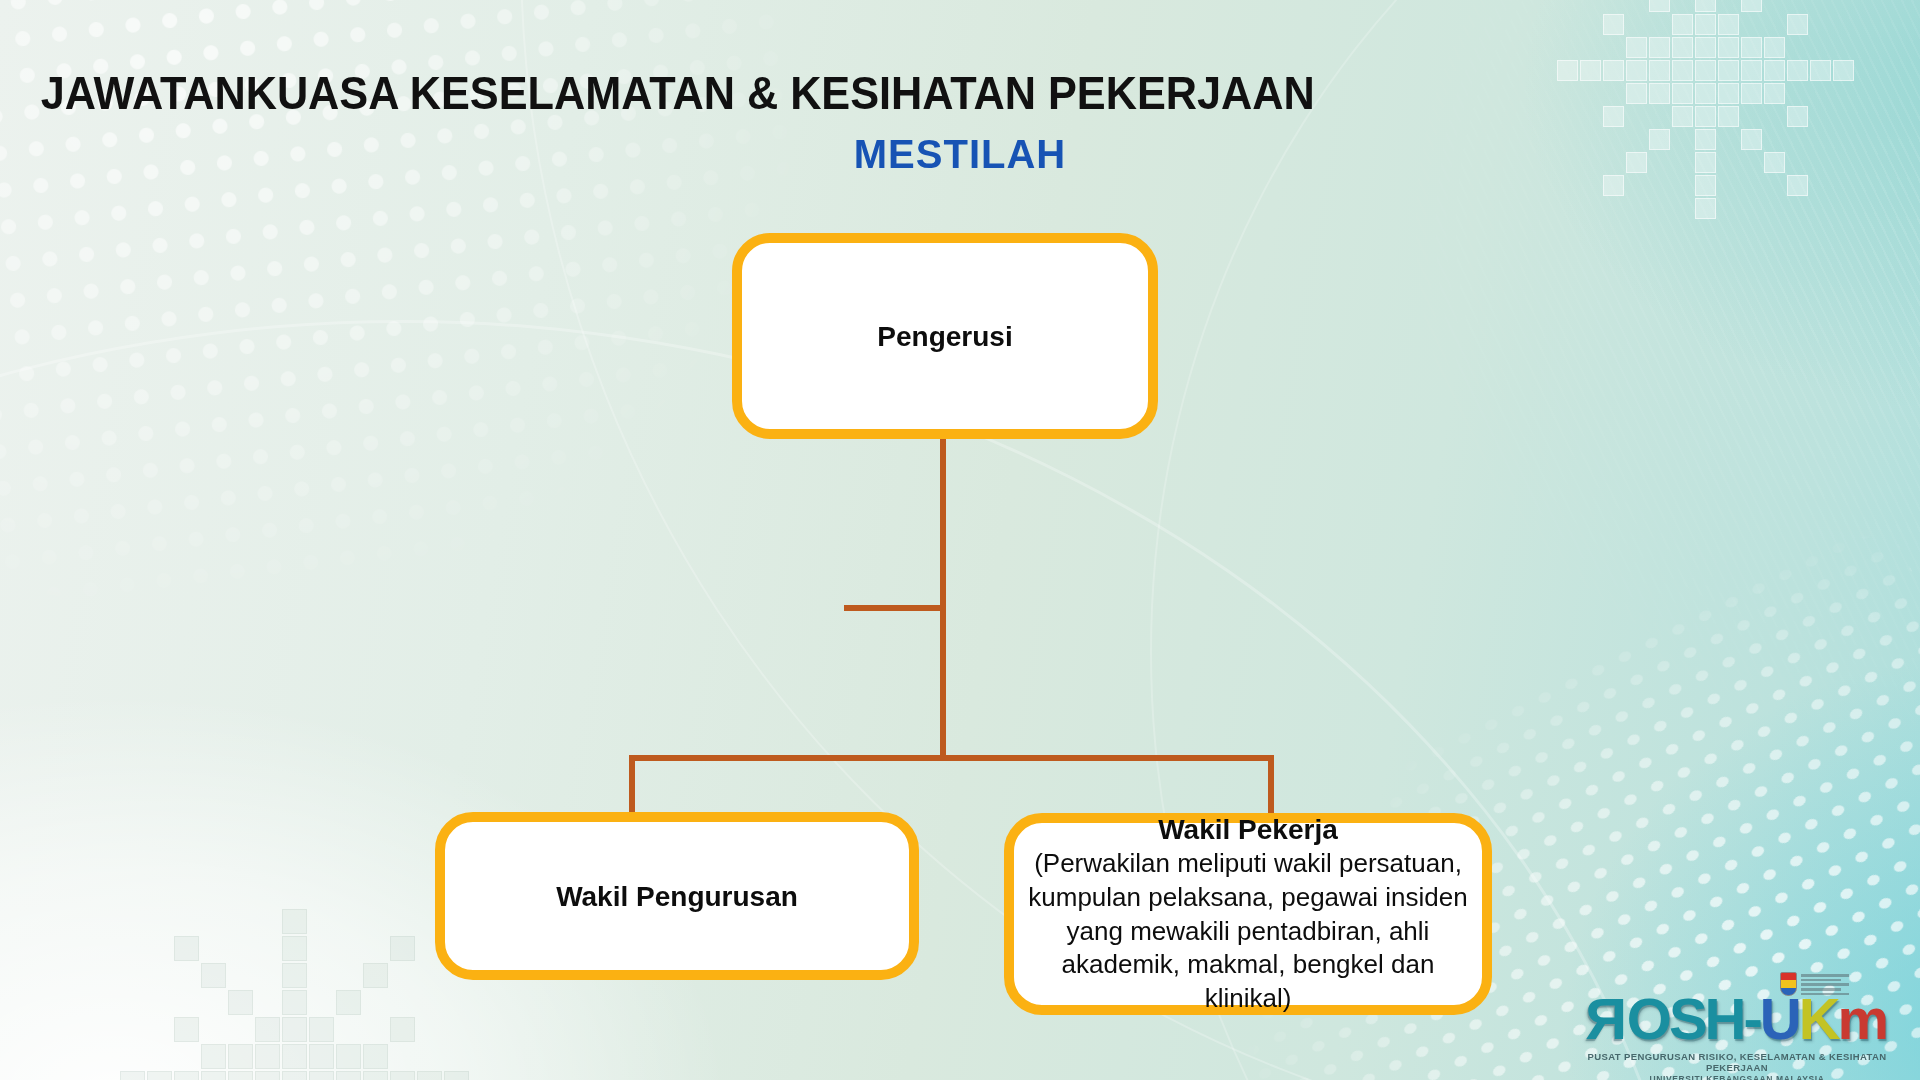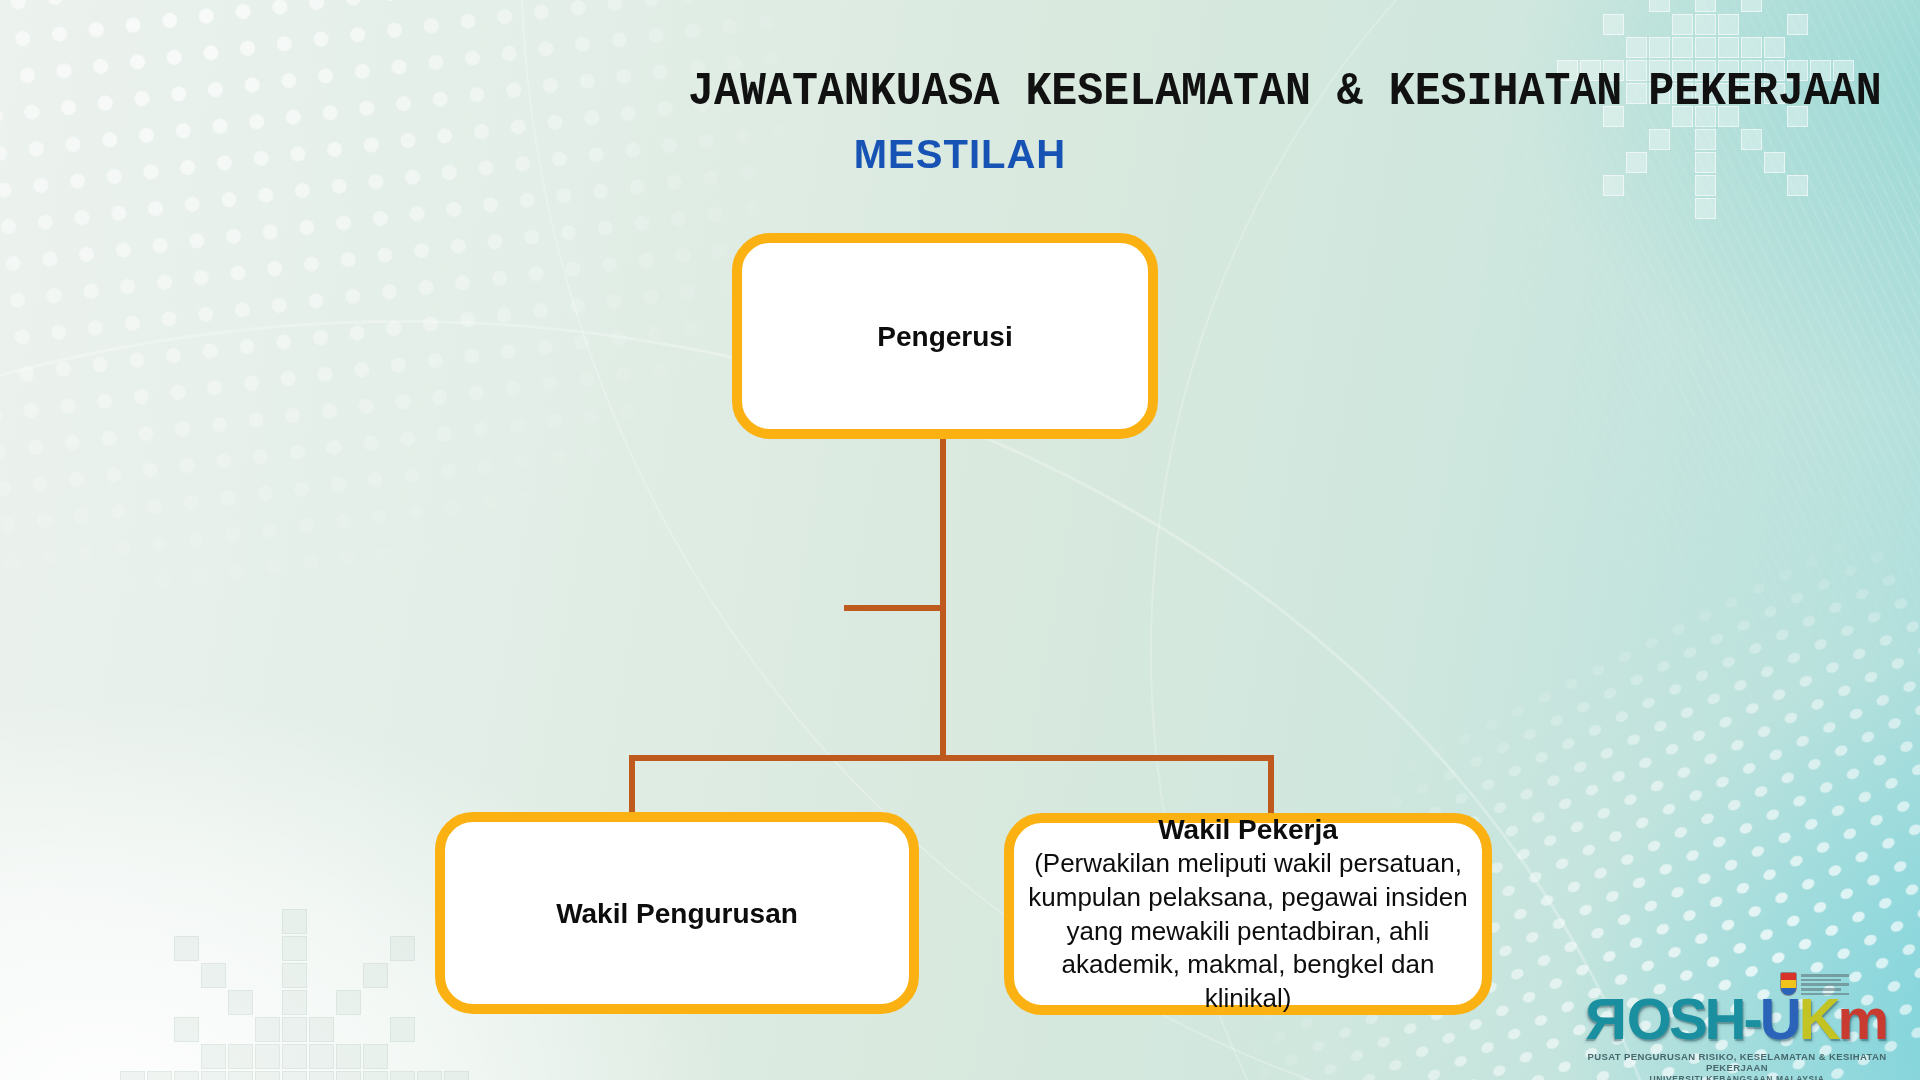--- a/index.html
+++ b/index.html
@@ -37,38 +37,38 @@
     background:repeating-linear-gradient(64deg, rgba(255,255,255,0.22) 0 2px, rgba(255,255,255,0) 2px 9px);
     -webkit-mask-image:radial-gradient(ellipse at 100% 30%, #000 0%, transparent 72%);
             mask-image:radial-gradient(ellipse at 100% 30%, #000 0%, transparent 72%);
   }
   .flake{position:absolute;pointer-events:none;}
   .flake div{position:absolute;box-sizing:border-box;background:var(--cf);border:1px solid var(--cs);}
   .flake.tr{--cf:rgba(255,255,255,0.34);--cs:rgba(255,255,255,0.55);right:64px;top:-78px;}
   .flake.bl{--cf:rgba(176,196,188,0.16);--cs:rgba(176,196,188,0.22);left:120px;bottom:-180px;}
 
   
-  .title{position:absolute;left:0;top:66px;width:100%;text-align:right;color:#111;
-         font-size:46px;font-weight:700;letter-spacing:0;font-family:Liberation Mono, monospace;}
+  .title{position:absolute;left:0;top:66px;width:100%;text-align:left;color:#111;
+         font-size:46px;font-weight:700;letter-spacing:0;}
   .title span{display:inline-block;transform:scaleX(0.94);}
   .subtitle{position:absolute;left:0;top:132px;width:100%;text-align:center;
             color:#1753B4;font-size:40px;font-weight:700;letter-spacing:1px;}
 
   
   .conn{position:absolute;background:#BE5A1E;}
 
   
   .node{position:absolute;background:#fff;border:10px solid #FBB112;border-radius:38px;
         display:flex;flex-direction:column;align-items:center;justify-content:center;
         text-align:center;color:#0d0d0d;box-sizing:border-box;}
   .node-title{font-size:28px;font-weight:700;line-height:1.25;}
   .node-sub{font-size:26px;font-weight:400;line-height:1.3;}
   .node.pengerusi{left:732px;top:233px;width:426px;height:206px;}
   .node.setiausaha{left:428px;top:505px;width:420px;height:205px;}
-  .node.wpengurusan{left:435px;top:812px;width:484px;height:202px;padding:0 0;}
+  .node.wpengurusan{left:435px;top:812px;width:484px;height:168px;padding:0 0;}
   .node.wpekerja{left:1004px;top:813px;width:488px;height:202px;padding:0 8px;}
 
   
   .logo{position:absolute;right:10px;bottom:2px;width:346px;height:96px;text-align:center;}
   .wordmark{font-size:58px;font-weight:800;letter-spacing:-3px;line-height:1;margin-top:8px;
             text-shadow:1px 2px 1px rgba(0,45,60,0.30), 2px 3px 3px rgba(0,45,60,0.18);}
   .wm-teal{color:#1A8FA0;}
   .wm-r{display:inline-block;transform:scaleX(-1);color:#1A8FA0;}
   .wm-u{color:#2B63B8;}
   .wm-k{color:#C3C324;}

